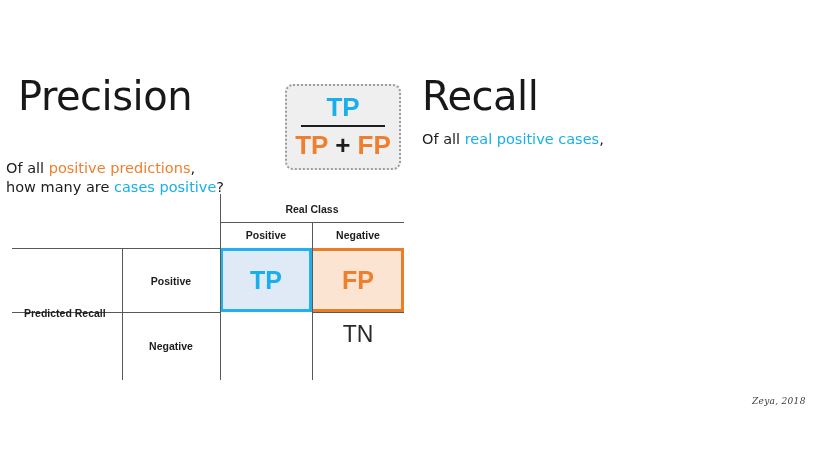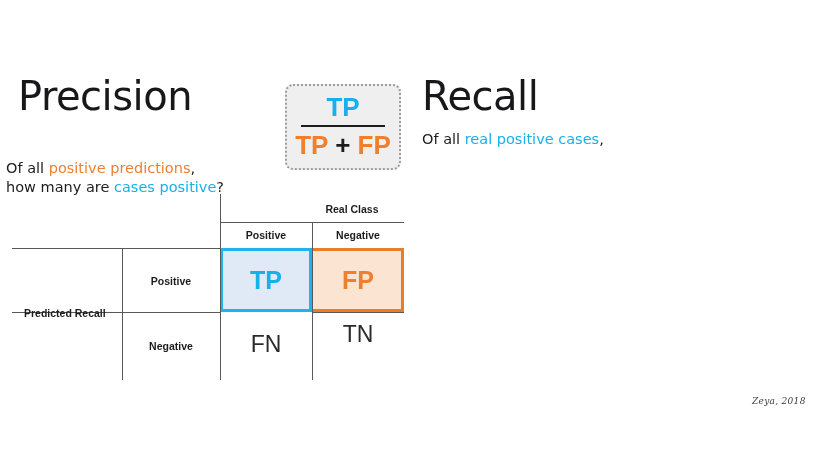--- a/index.html
+++ b/index.html
@@ -177,31 +177,30 @@
     <div class="hi hi-blue" style="left:208px; top:54px; width:92px; height:64px;"></div>
 
     <div class="line vline" style="left:208px; top:0px;   height:186px;"></div>
     <div class="line hline" style="left:208px; top:28px; width:184px;"></div>
     <div class="line hline" style="left:0px;   top:54px; width:208px;"></div>
     <div class="line vline" style="left:110px; top:54px; height:132px;"></div>
     <div class="line hline" style="left:0px; top:118px; width:208px;"></div>
     <div class="line hline" style="left:300px; top:118px; width:92px;"></div>
     <div class="line vline" style="left:300px; top:28px; height:158px;"></div>
 
-    <div class="lbl" style="left:208px; top:9px; width:184px;margin-left:40px;">Real Class</div>
+    <div class="lbl" style="left:208px; top:9px; width:184px;">Real Class</div>
     <div class="lbl" style="left:208px; top:35px; width:92px;">Positive</div>
     <div class="lbl" style="left:300px; top:35px; width:92px;">Negative</div>
 
     <div class="lbl-axis" style="left:12px; top:113px;">Predicted Recall</div>
     <div class="lbl" style="left:110px; top:81px; width:98px;">Positive</div>
     <div class="lbl" style="left:110px; top:146px; width:98px;">Negative</div>
 
     <div class="cell-val em blue-t" style="left:208px; top:54px; width:92px; height:64px;">TP</div>
     <div class="cell-val em orange-t" style="left:300px; top:54px; width:92px; height:64px;">FP</div>
-    <div class="cell-val" style="left:208px; top:118px; width:92px; height:64px;">FN</div>
     <div class="cell-val" style="left:300px; top:108px; width:92px; height:64px;">TN</div>
   </div>
 </div>
 
 <div class="panel" id="panel-recall">
 
   <div class="concept-title">Recall</div>
 
   <div class="concept-sub">
     <div>

